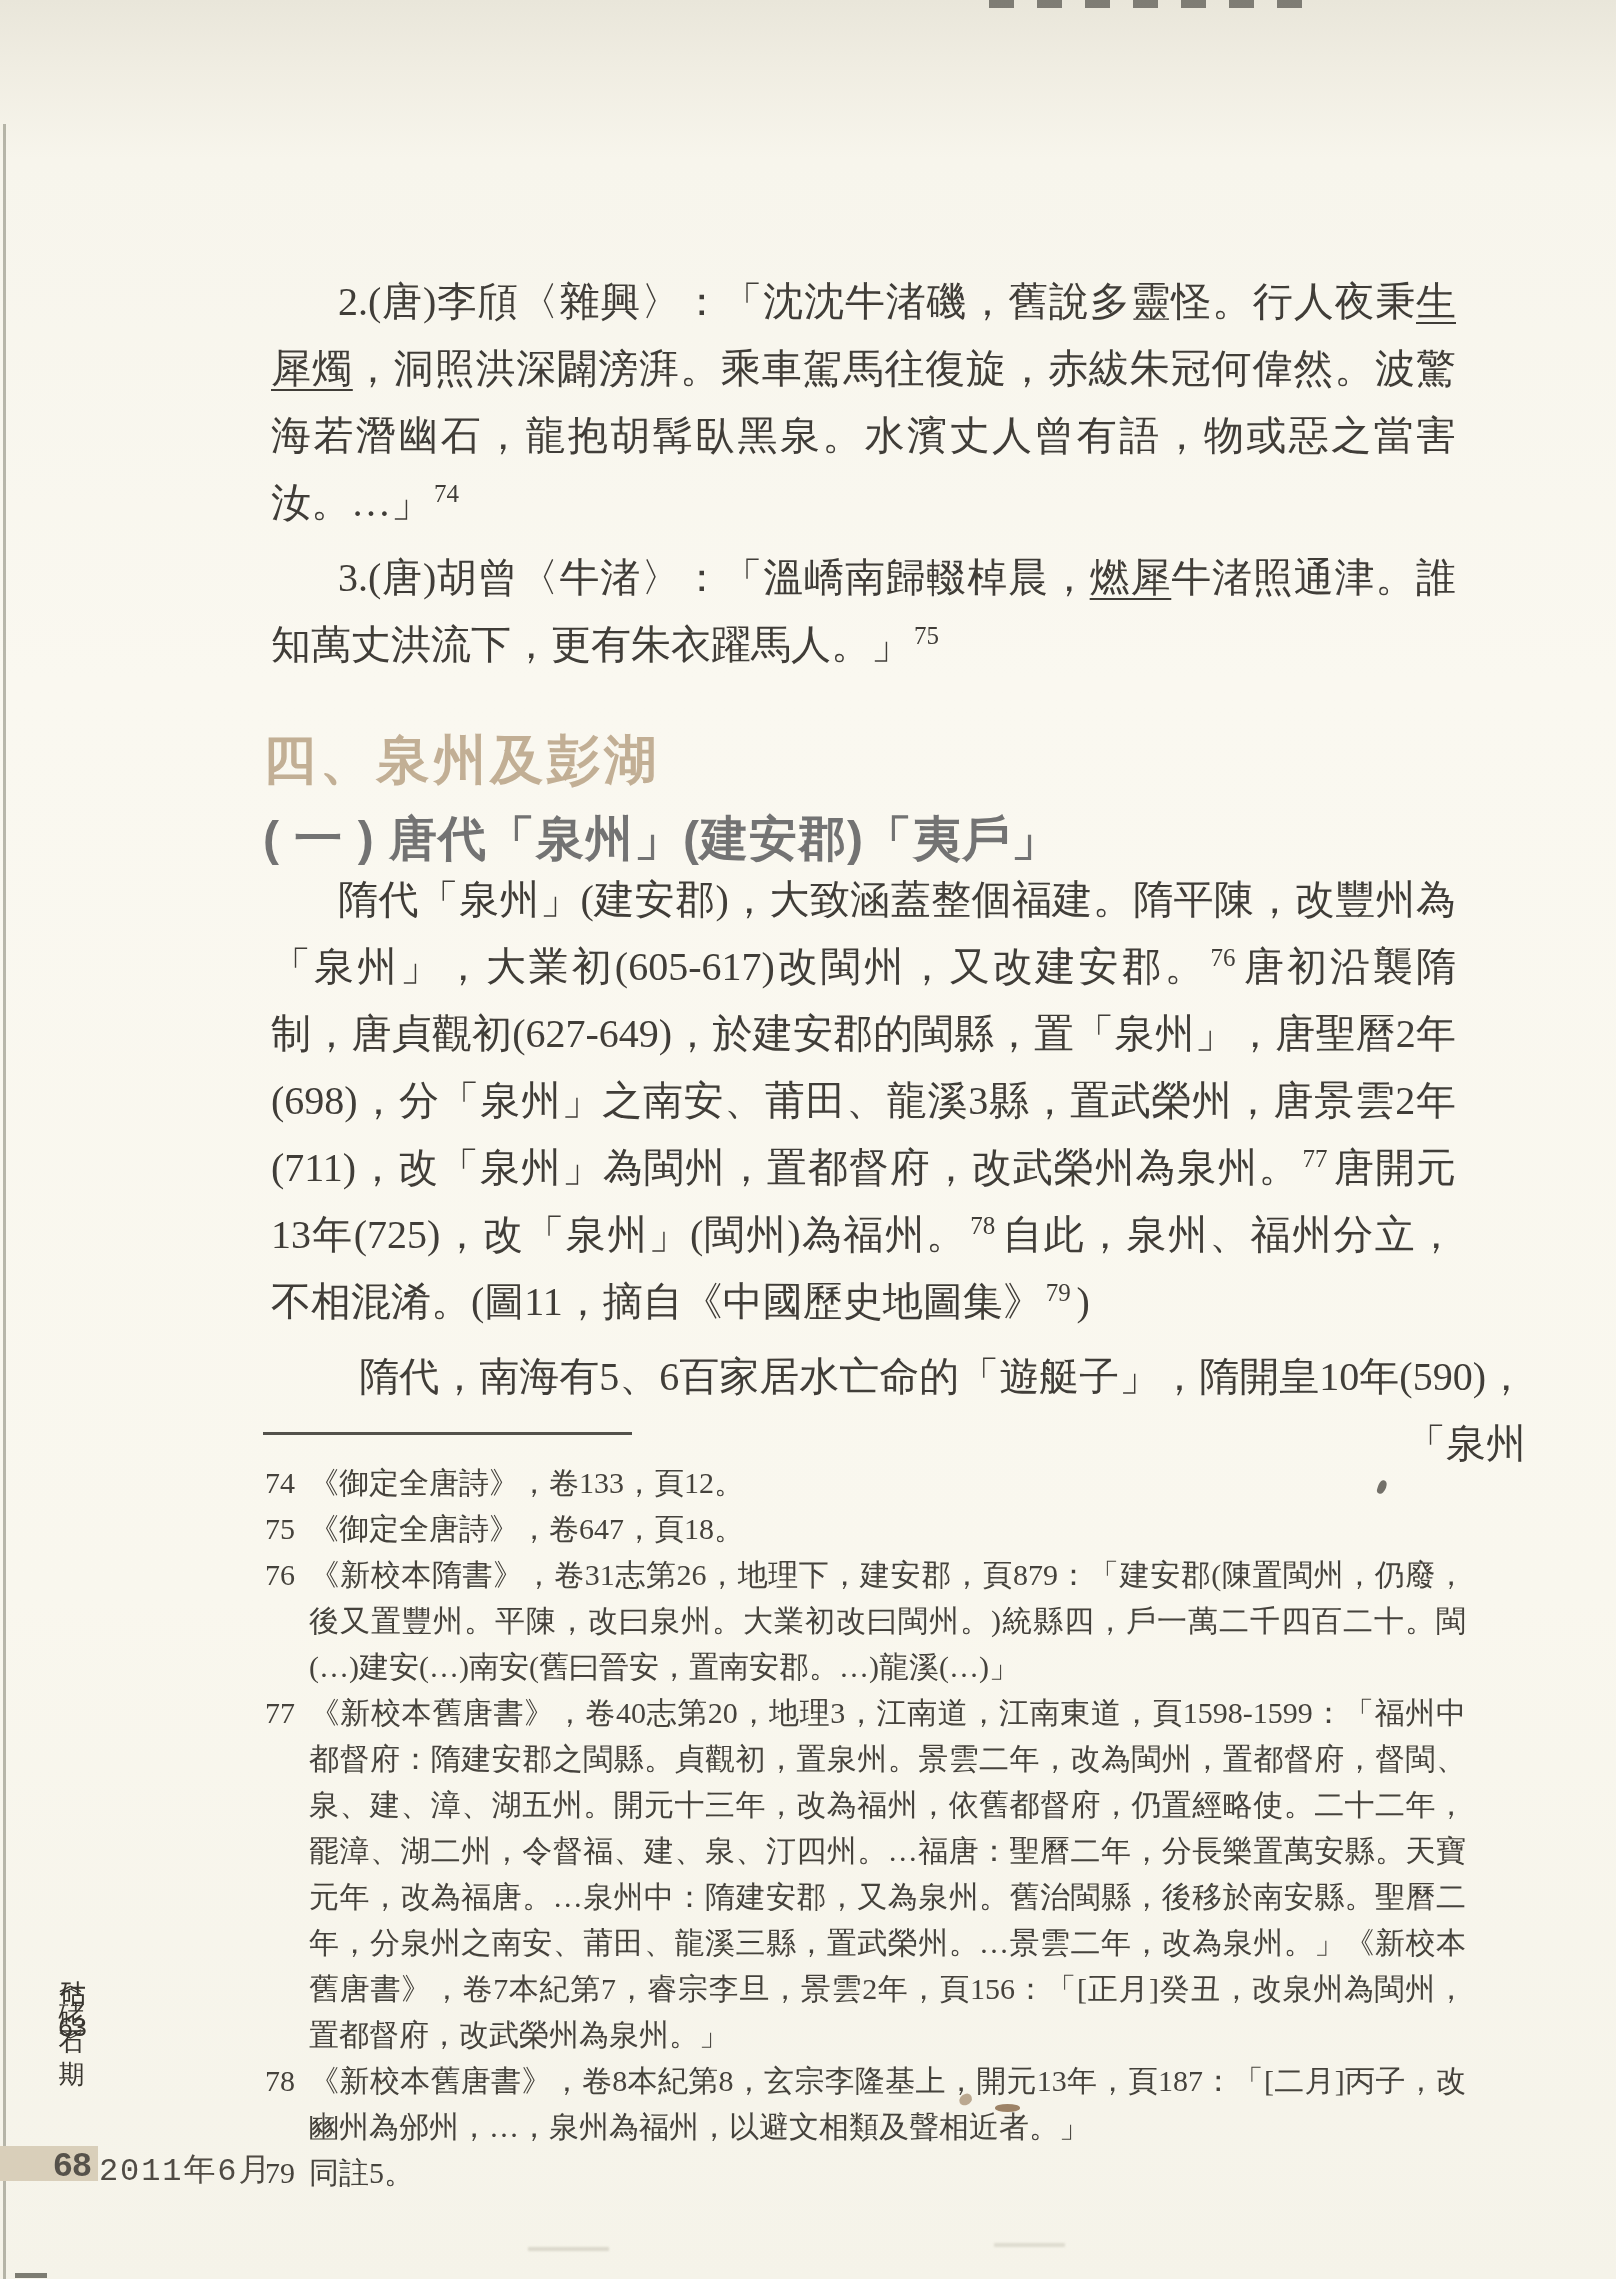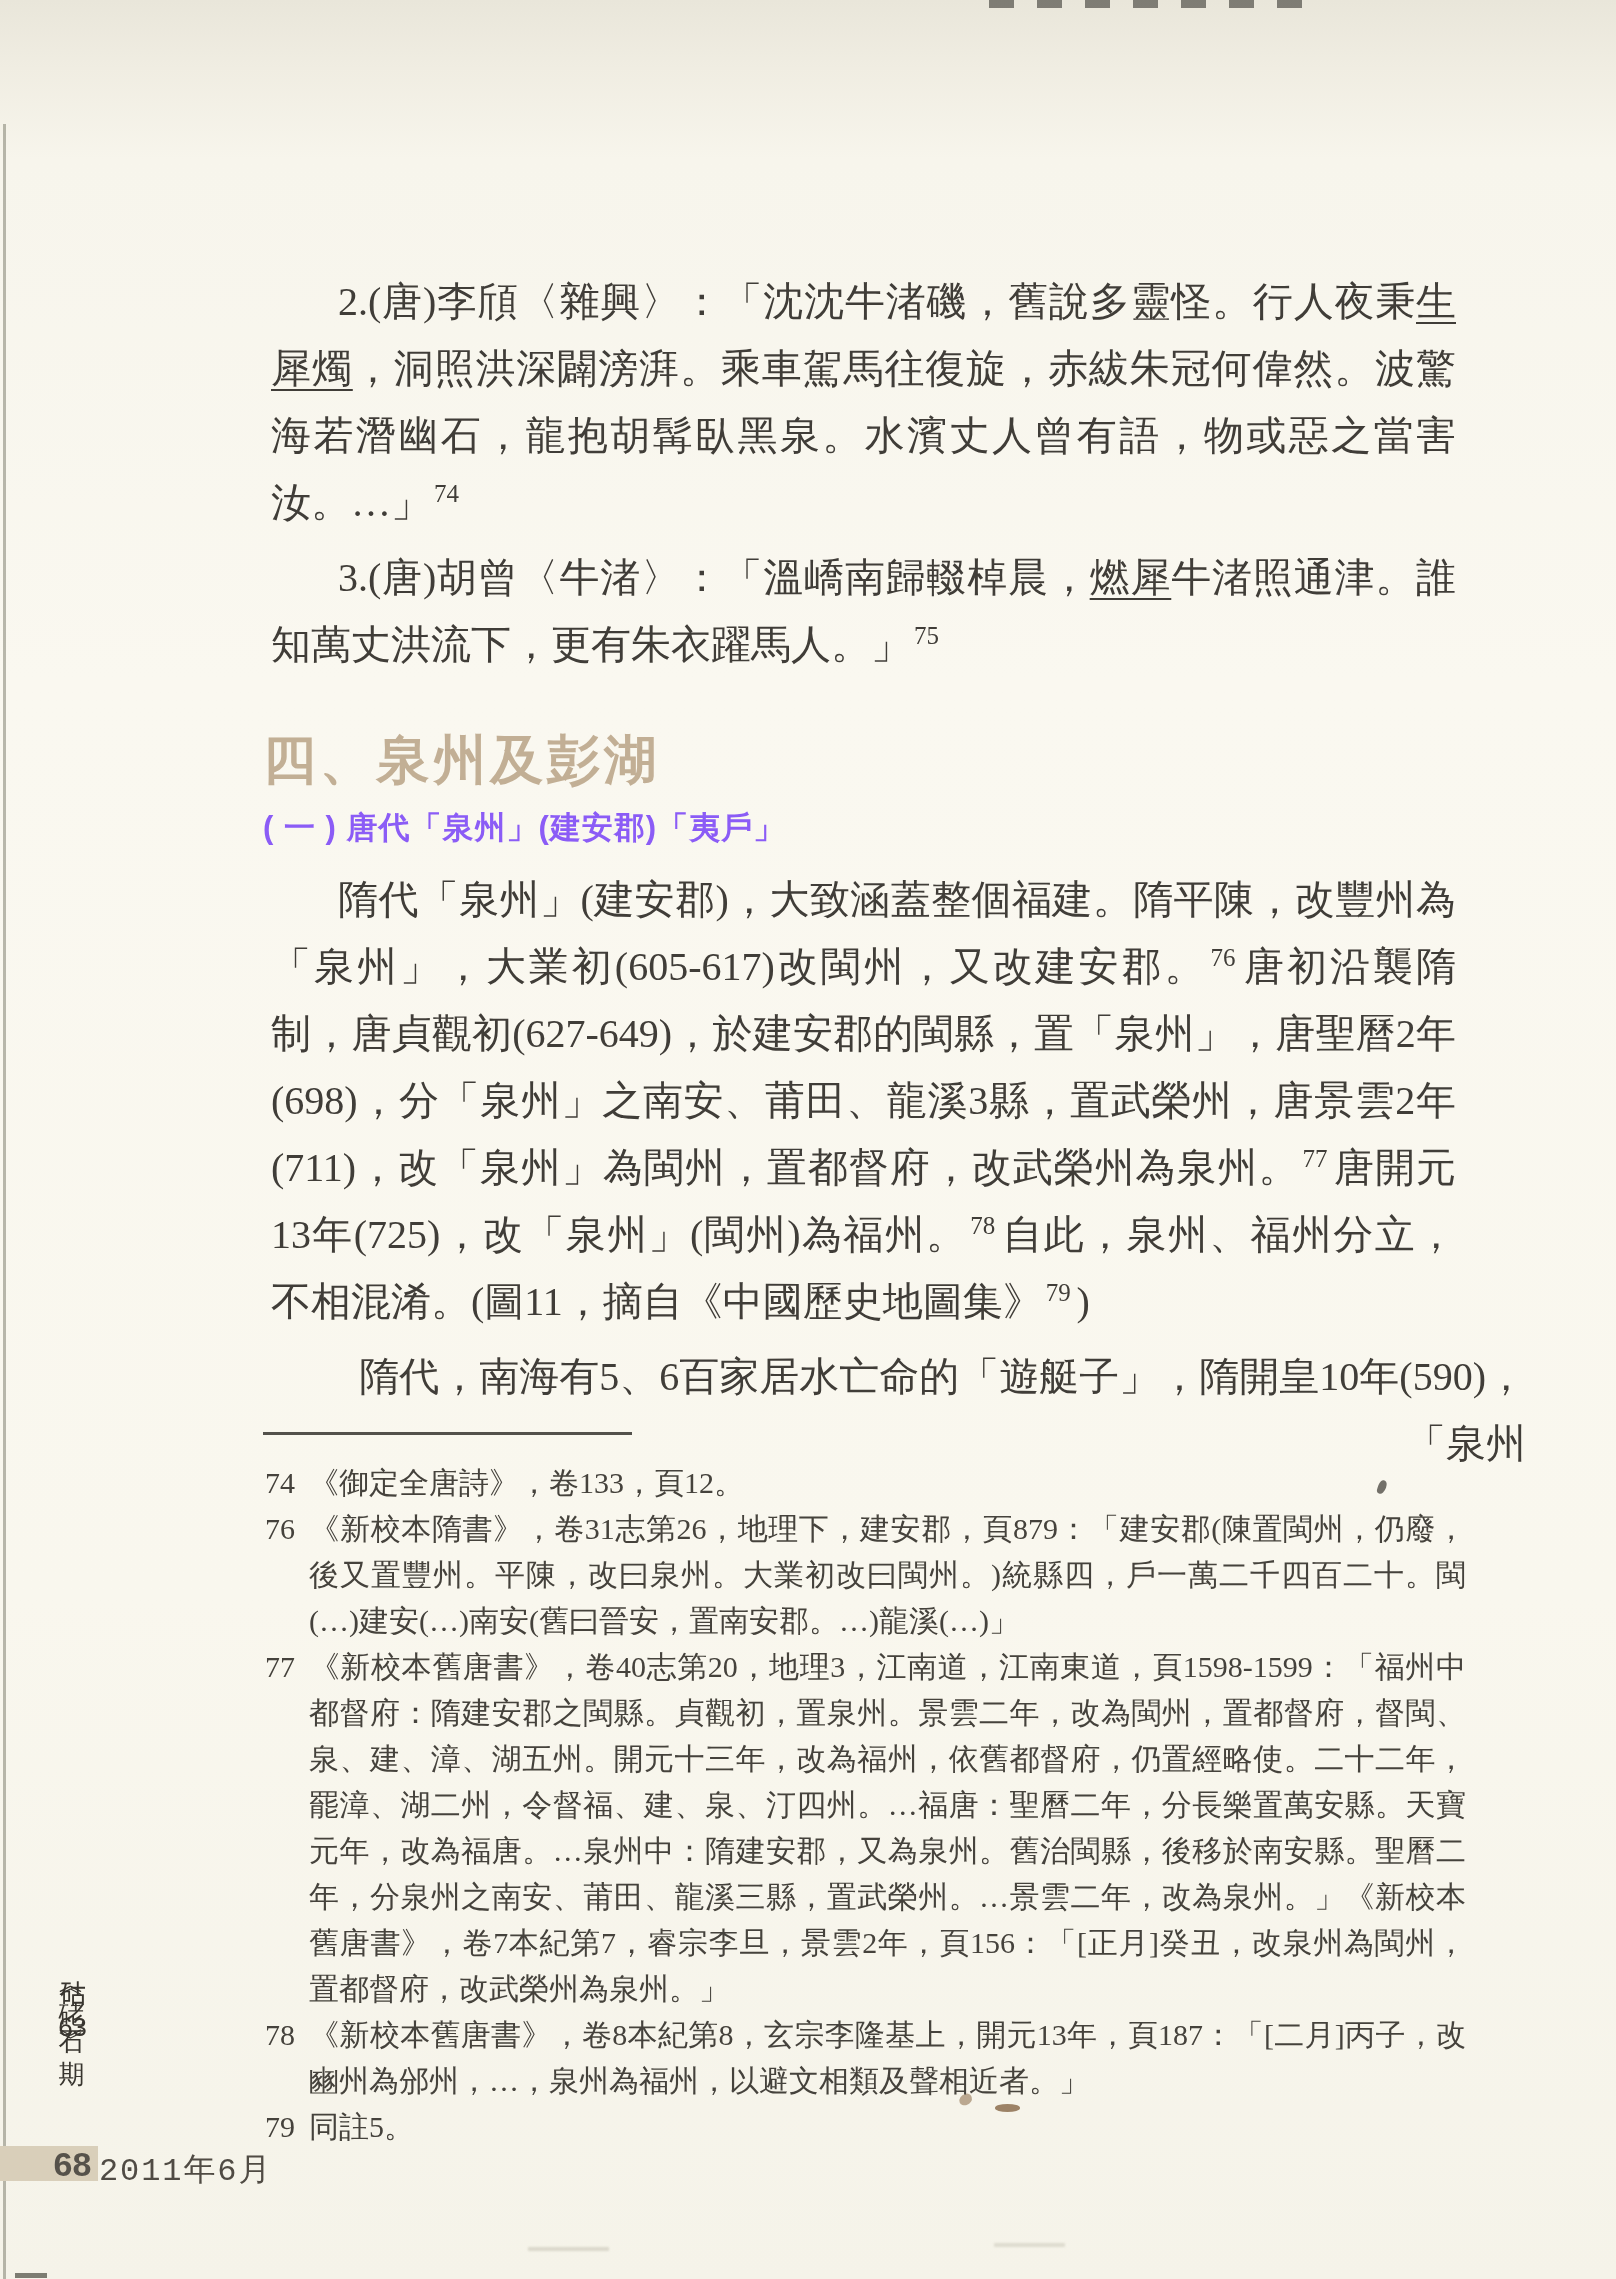--- a/index.html
+++ b/index.html
@@ -65,22 +65,22 @@
   }
   .section-heading {
     position: absolute; left: 263px; top: 725px;
     font-family: "Liberation Sans", "DejaVu Sans", sans-serif;
     font-weight: 700; font-size: 53px; letter-spacing: 3.8px;
     color: #c2af95;
   }
   .sub-heading {
     position: absolute; left: 263px; top: 807px;
     font-family: "Liberation Sans", "DejaVu Sans", sans-serif;
-    font-weight: 700; font-size: 31px; letter-spacing: 1px;
-    color: #8b5cf6;
+    font-weight: 700; font-size: 48px; letter-spacing: 1px;
+    color: #737373;
   }
   .body-block {
     position: absolute; left: 263px; top: 858px; width: 1201px;
     font-size: 40px; line-height: 67px; color: #403d38;
   }
   .para-wide { width: 1255px; text-align: right; }
 
   
   .fn-separator {
     position: absolute; left: 263px; top: 1432px; width: 369px; height: 2.9px;
@@ -142,20 +142,21 @@
 
 <div class="body-block">
   <p class="para"><span>隋代「泉州」(建安郡)，大致涵蓋整個福建。隋平陳，改豐州為「泉州」，大業初(605-617)改閩州，又改建安郡。</span><sup class="fn-ref">76</sup><span>唐初沿襲隋制，唐貞觀初(627-649)，於建安郡的閩縣，置「泉州」，唐聖曆2年(698)，分「泉州」之南安、莆田、龍溪3縣，置武榮州，唐景雲2年(711)，改「泉州」為閩州，置都督府，改武榮州為泉州。</span><sup class="fn-ref">77</sup><span>唐開元13年(725)，改「泉州」(閩州)為福州。</span><sup class="fn-ref">78</sup><span>自此，泉州、福州分立，不相混淆。(圖11，摘自《中國歷史地圖集》</span><sup class="fn-ref">79</sup><span>)</span></p>
   <p class="para para-wide">隋代，南海有5、6百家居水亡命的「遊艇子」，隋開皇10年(590)，「泉州</p>
 </div>
 
 <div class="fn-separator"></div>
 
 <div class="footnotes">
   <p class="fn-item"><span class="fn-num">74</span><span>《御定全唐詩》，卷133，頁12。</span></p>
+  <p class="fn-item"><span class="fn-num">75</span><span>《御定全唐詩》，卷647，頁18。</span></p>
   <p class="fn-item"><span class="fn-num">76</span><span>《新校本隋書》，卷31志第26，地理下，建安郡，頁879：「建安郡(陳置閩州，仍廢，後又置豐州。平陳，改曰泉州。大業初改曰閩州。)統縣四，戶一萬二千四百二十。閩(…)建安(…)南安(舊曰晉安，置南安郡。…)龍溪(…)」</span></p>
   <p class="fn-item"><span class="fn-num">77</span><span>《新校本舊唐書》，卷40志第20，地理3，江南道，江南東道，頁1598-1599：「福州中都督府：隋建安郡之閩縣。貞觀初，置泉州。景雲二年，改為閩州，置都督府，督閩、泉、建、漳、湖五州。開元十三年，改為福州，依舊都督府，仍置經略使。二十二年，罷漳、湖二州，令督福、建、泉、汀四州。…福唐：聖曆二年，分長樂置萬安縣。天寶元年，改為福唐。…泉州中：隋建安郡，又為泉州。舊治閩縣，後移於南安縣。聖曆二年，分泉州之南安、莆田、龍溪三縣，置武榮州。…景雲二年，改為泉州。」《新校本舊唐書》，卷7本紀第7，睿宗李旦，景雲2年，頁156：「[正月]癸丑，改泉州為閩州，置都督府，改武榮州為泉州。」</span></p>
   <p class="fn-item"><span class="fn-num">78</span><span>《新校本舊唐書》，卷8本紀第8，玄宗李隆基上，開元13年，頁187：「[二月]丙子，改豳州為邠州，…，泉州為福州，以避文相類及聲相近者。」</span></p>
   <p class="fn-item"><span class="fn-num">79</span><span>同註5。</span></p>
 </div>
 
 <div class="spine-title"><span>《硓𥑮石》</span><span class="tcy">63</span><span>期</span></div>
 
 <div class="page-badge">
     <span>68</span>

